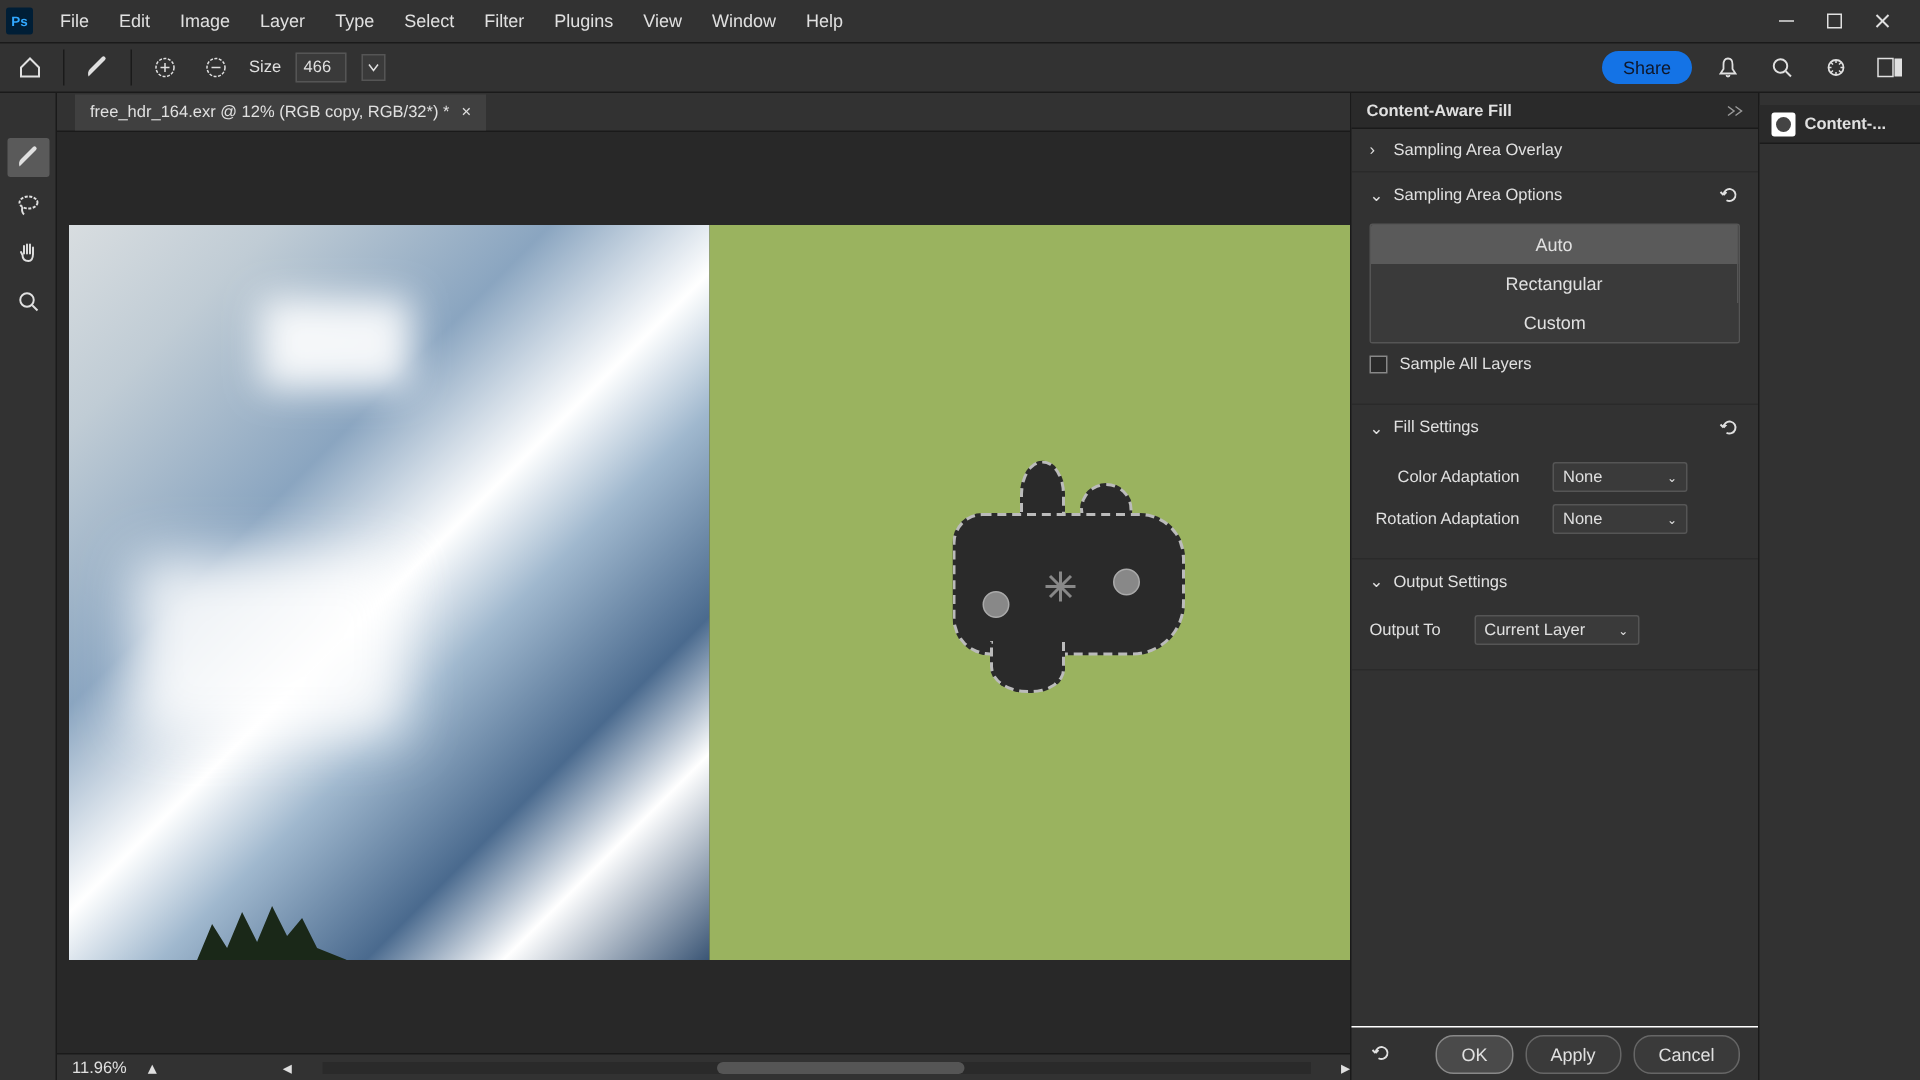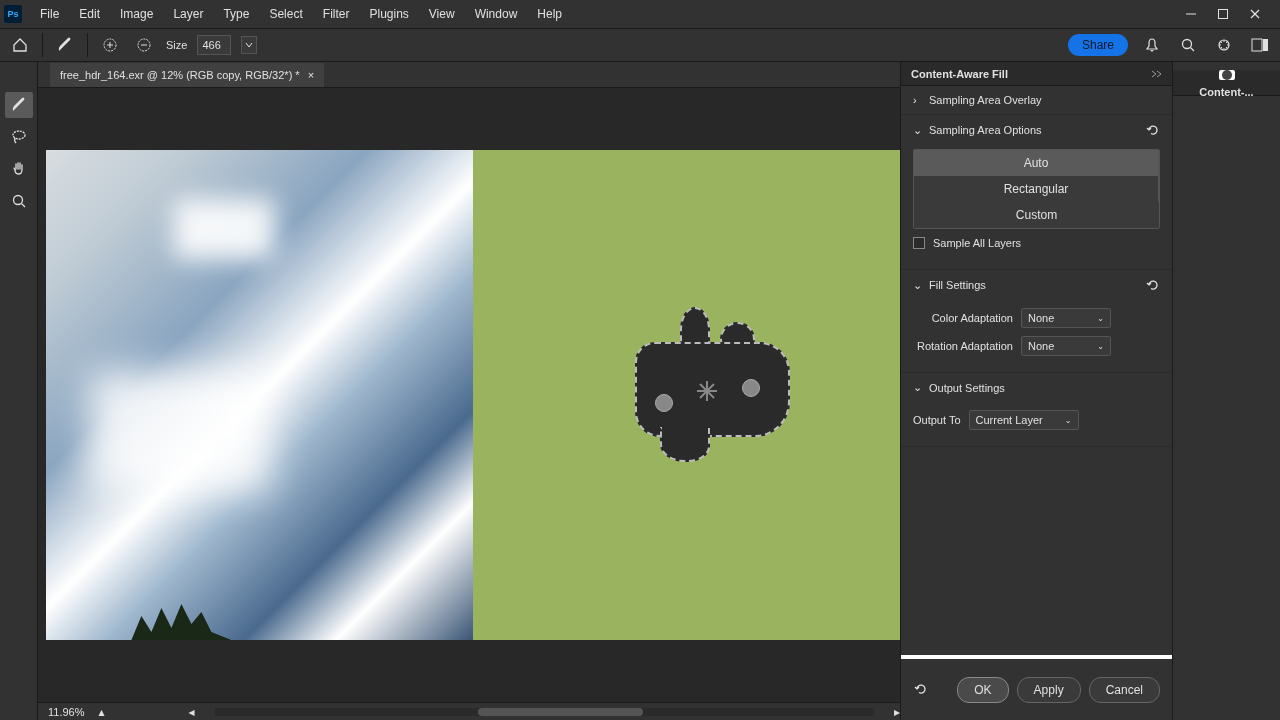--- a/index.html
+++ b/index.html
@@ -59,32 +59,32 @@
 .section-head { display: flex; align-items: center; padding: 8px 12px; font-size: 11px; gap: 8px; }
 .section-head .chev { width: 8px; }
 .section-head .reset { margin-left: auto; }
 .section-body { padding: 4px 12px 12px 12px; }
 .seg-control { display: flex; border: 1px solid #555; border-radius: 2px; overflow: hidden; flex-direction: column; }
 .seg { flex: 1; text-align: center; padding: 6px 0; font-size: 12px; background: #3a3a3a; border-right: 1px solid #555; }
 .seg:last-child { border-right: none; }
 .seg.active { background: #5a5a5a; }
 .checkrow { display: flex; align-items: center; gap: 8px; padding: 8px 0; font-size: 11px; }
 .check { width: 12px; height: 12px; border: 1px solid #888; background: #2a2a2a; }
-.field-row { display: flex; align-items: center; gap: 8px; padding: 4px 0; font-size: 11px; }
+.field-row { display: flex; align-items: center; gap: 22px; padding: 4px 0; font-size: 11px; }
 .field-label { text-align: right; width: 100px; }
 .dropdown { flex: 1; max-width: 90px; height: 20px; background: #3a3a3a; border: 1px solid #555; display: flex; align-items: center; padding: 0 6px; font-size: 11px; border-radius: 2px; position: relative; }
 .dropdown .dd-chev { margin-left: auto; font-size: 8px; }
-.caf-footer { height: 65px; border-top: 4px solid #ffffff; display: flex; align-items: center; justify-content: flex-end; gap: 8px; padding: 0 12px; }
+.caf-footer { height: 36px; border-top: 1px solid #ffffff; display: flex; align-items: center; justify-content: flex-end; gap: 8px; padding: 0 12px; }
 .btn { padding: 5px 16px; border: 1px solid #666; background: #3a3a3a; color: #e0e0e0; border-radius: 12px; font-size: 12px; }
 .btn.primary { background: #4a4a4a; border-color: #888; }
 .reset-icon { width: 18px; height: 18px; margin-right: auto; }
 
 
 .right-strip { width: 108px; background: #323232; border-left: 1px solid #1a1a1a; }
-.rs-tab { height: 26px; display: flex; align-items: center; gap: 6px; padding: 0 8px; font-size: 11px; font-weight: bold; background: #2a2a2a; border-bottom: 1px solid #1a1a1a; flex-direction: column; }
+.rs-tab { height: 26px; display: flex; align-items: center; gap: 6px; padding: 0 8px; font-size: 11px; font-weight: bold; background: #2a2a2a; border-bottom: 1px solid #1a1a1a; }
 .rs-icon { width: 16px; height: 16px; background: #fff; border-radius: 2px; display: flex; align-items: center; justify-content: center; }
 .rs-icon-inner { width: 10px; height: 10px; background: #444; border-radius: 50%; }
 
 svg { display: block; }
 </style>
 </head>
 <body>
 
 <div class="menubar">
   <div class="logo">Ps</div>

